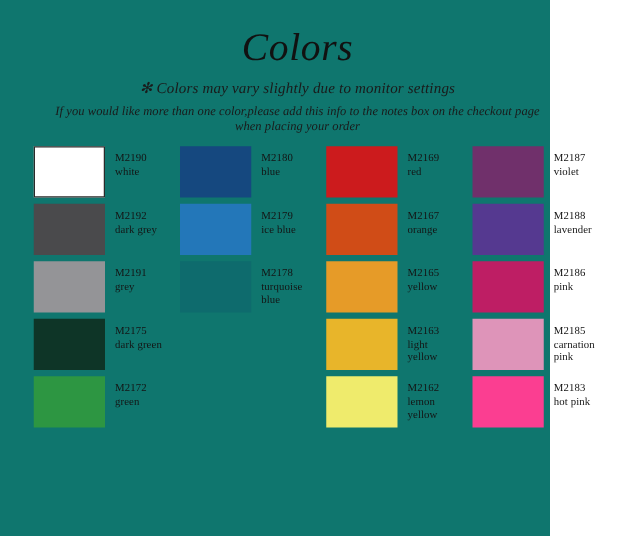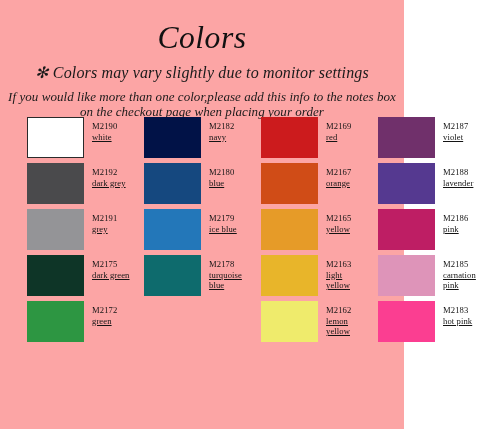--- a/index.html
+++ b/index.html
@@ -13,50 +13,51 @@
     overflow: hidden;
     font-family: "Liberation Serif", "DejaVu Serif", serif;
     color: #1a1a1a;
     position: relative;
   }
 
   #page {
     width: 404px;
     height: 429px;
     position: relative;
-    background: #fca5a5;
+    background: #0f766e;
+    padding-left: 36px;
   }
 
   
   .header {
     text-align: center;
     padding-top: 22px;
   }
   .title {
     font-family: "Liberation Serif", "DejaVu Serif", serif;
     font-style: italic;
     font-weight: 400;
     font-size: 31px;
     line-height: 1.05;
     letter-spacing: 0.5px;
     color: #111111;
     margin: 0;
     transform: scaleX(1.02);
   }
   .note-1 {
     font-style: italic;
-    font-size: 16px;
+    font-size: 12px;
     line-height: 1.2;
     margin: 8px 0 0 0;
     color: #1a1a1a;
     letter-spacing: 0.15px;
   }
   .note-2 {
     font-style: italic;
-    font-size: 13px;
+    font-size: 10px;
     line-height: 1.2;
     margin: 7px 0 0 0;
     color: #1a1a1a;
     letter-spacing: 0.05px;
   }
 
   
   .grid {
     position: absolute;
     left: 27px;
@@ -93,21 +94,20 @@
     color: #141414;
     font-family: "Liberation Serif", "DejaVu Serif", serif;
     letter-spacing: 0.1px;
     white-space: pre-line;
   }
   .label .code {
     display: block;
   }
   .label .name {
     display: block;
-    text-decoration: underline;
   }
 </style>
 </head>
 <body>
 
 <div id="page">
 
   <div class="header">
     <h1 class="title">Colors</h1>
     <p class="note-1">✻  Colors  may vary slightly due to monitor settings</p>
@@ -132,24 +132,20 @@
           <div class="chip" style="background: rgb(14, 53, 39);"></div>
           <div class="label"><span class="code">M2175</span><span class="name">dark green</span></div>
         </div>
         <div class="swatch-row">
           <div class="chip" style="background: rgb(45, 150, 66);"></div>
           <div class="label"><span class="code">M2172</span><span class="name">green</span></div>
         </div>
       </div>
       <div class="column">
         <div class="swatch-row">
-          <div class="chip" style="background: rgb(1, 18, 71);"></div>
-          <div class="label"><span class="code">M2182</span><span class="name">navy</span></div>
-        </div>
-        <div class="swatch-row">
           <div class="chip" style="background: rgb(21, 72, 127);"></div>
           <div class="label"><span class="code">M2180</span><span class="name">blue</span></div>
         </div>
         <div class="swatch-row">
           <div class="chip" style="background: rgb(35, 119, 185);"></div>
           <div class="label"><span class="code">M2179</span><span class="name">ice blue</span></div>
         </div>
         <div class="swatch-row">
           <div class="chip" style="background: rgb(14, 107, 109);"></div>
           <div class="label"><span class="code">M2178</span><span class="name">turquoise

